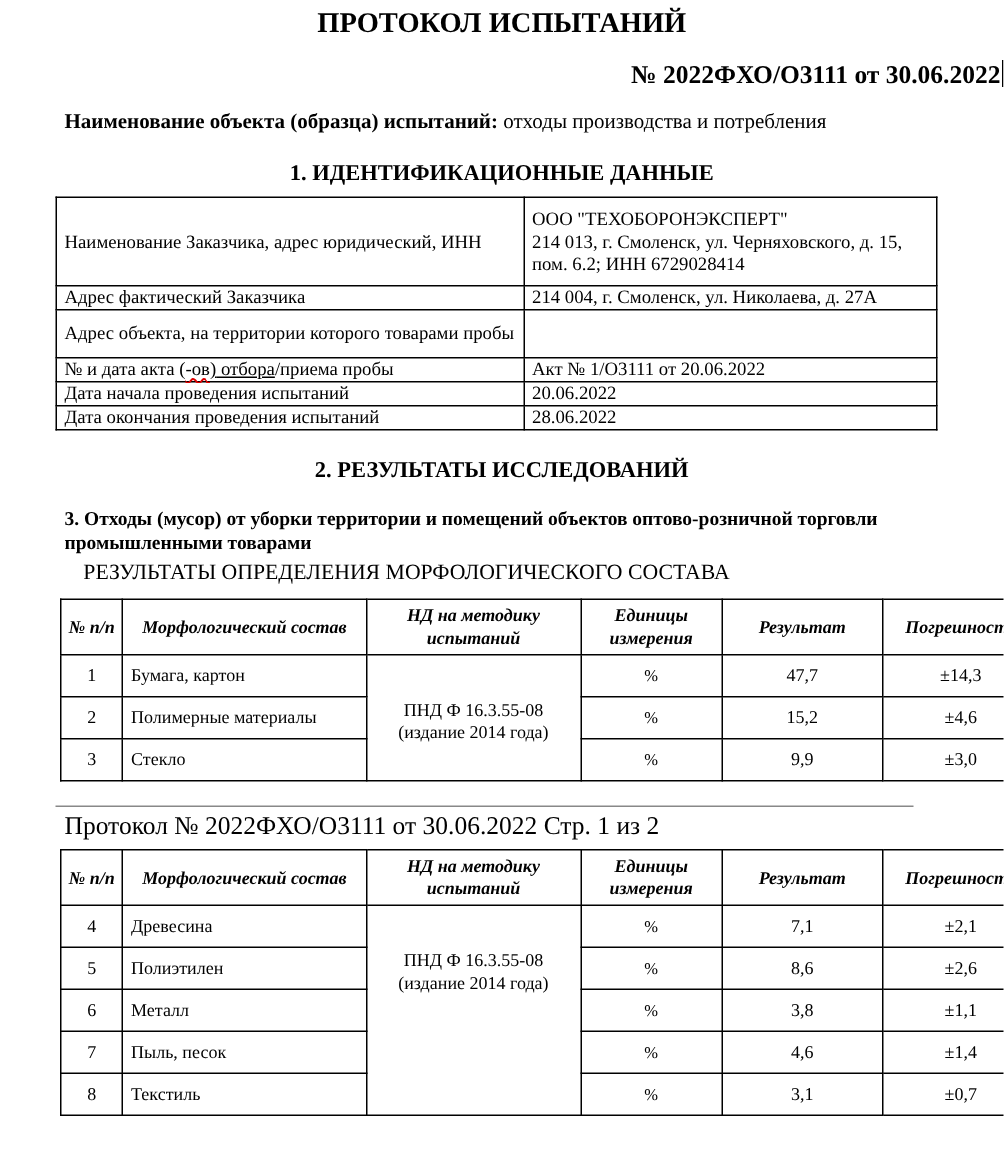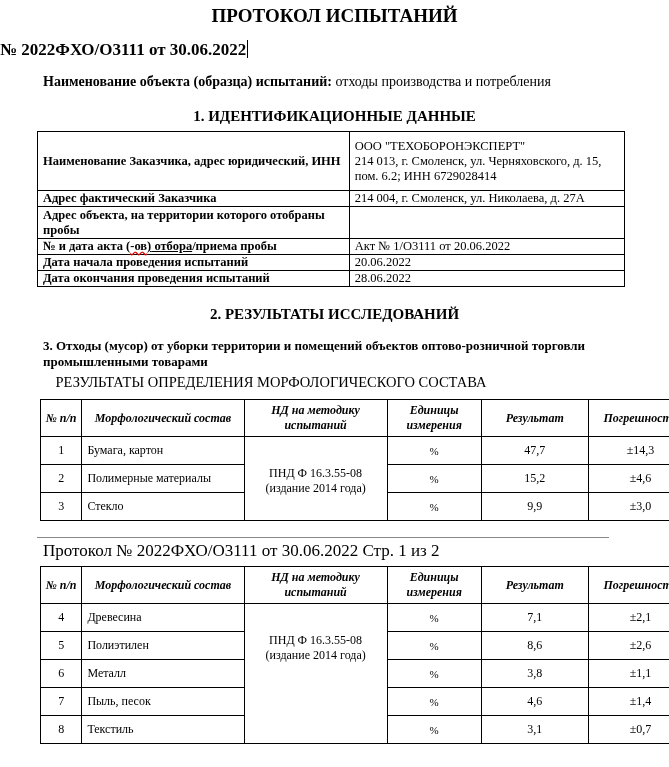--- a/index.html
+++ b/index.html
@@ -1,30 +1,30 @@
 <!DOCTYPE html>
 <html><head>
 <meta charset="utf-8">
 <style>
   html, body { margin:0; padding:0; background:#ffffff; }
   body { width:669px; height:767px; position:relative; overflow:hidden;
          font-family:"Liberation Serif","DejaVu Serif",serif; color:#000; }
   .abs { position:absolute; }
   .title { left:0; width:669px; top:5px; text-align:center; font-weight:bold; font-size:19px; }
-  .subtitle { left:0; width:669px; top:40px; text-align:left; font-weight:bold; font-size:17px; }
+  .subtitle { left:0; width:669px; top:40px; text-align:right; font-weight:bold; font-size:17px; }
   .cursor { display:inline-block; width:1px; height:18px; background:#000; vertical-align:-3px; margin-left:1px; }
   .object-line { left:43px; top:74px; font-size:14px; }
   .object-line b { font-weight:bold;text-align:center; }
   .section { left:0; width:669px; text-align:center; font-weight:bold; font-size:15px; }
   .sec1 { top:108px; }
   .sec2 { top:306px; }
   table { border-collapse:collapse; }
   .ident { left:37px; top:131px; width:588px; font-size:12.5px; }
   .ident td { border:1px solid #000; padding:0 5px; line-height:15px; vertical-align:middle; }
-  .ident td.k { font-weight:bold; width:302px; }
+  .ident td.k { font-weight:normal; width:302px; }
   .ident td.v { width:265px; }
   .waste { left:43px; top:338px; width:580px; font-size:13px; font-weight:bold; line-height:16px; }
   .morph-title { left:0; width:542px; top:374px; text-align:center; font-size:14.5px; }
   .res { left:40px; width:653px; font-size:12px; }
   .res th, .res td { border:1px solid #000; text-align:center; vertical-align:middle; padding:0 3px; }
   .res th { font-style:italic; font-weight:bold; line-height:15px; height:36px; font-size:12px; }
   .res td { height:27px; }
   .res td.name { text-align:left; padding-left:5px; }
   .res td.method { vertical-align:top; padding-top:29px; line-height:15px; }
   .res1 { top:399px; }
@@ -52,21 +52,21 @@
     <td class="v">
       <div>ООО "ТЕХОБОРОНЭКСПЕРТ"</div>
       <div>214 013, г. Смоленск, ул. Черняховского, д. 15, пом. 6.2; ИНН 6729028414</div>
     </td>
   </tr>
   <tr style="height:16px">
     <td class="k">Адрес фактический Заказчика</td>
     <td class="v">214 004, г. Смоленск, ул. Николаева, д. 27А</td>
   </tr>
   <tr style="height:32px">
-    <td class="k">Адрес объекта, на территории которого отобраны пробы</td>
+    <td class="k">Адрес объекта, на территории которого товарами пробы</td>
     <td class="v"></td>
   </tr>
   <tr style="height:16px">
     <td class="k"><span>№ и дата акта (</span><span class="spell">-ов</span><span class="ul">)</span><span class="ul"> отбора</span><span>/приема пробы</span></td>
     <td class="v">Акт № 1/О3111 от 20.06.2022</td>
   </tr>
   <tr style="height:16px">
     <td class="k">Дата начала проведения испытаний</td>
     <td class="v">20.06.2022</td>
   </tr>

